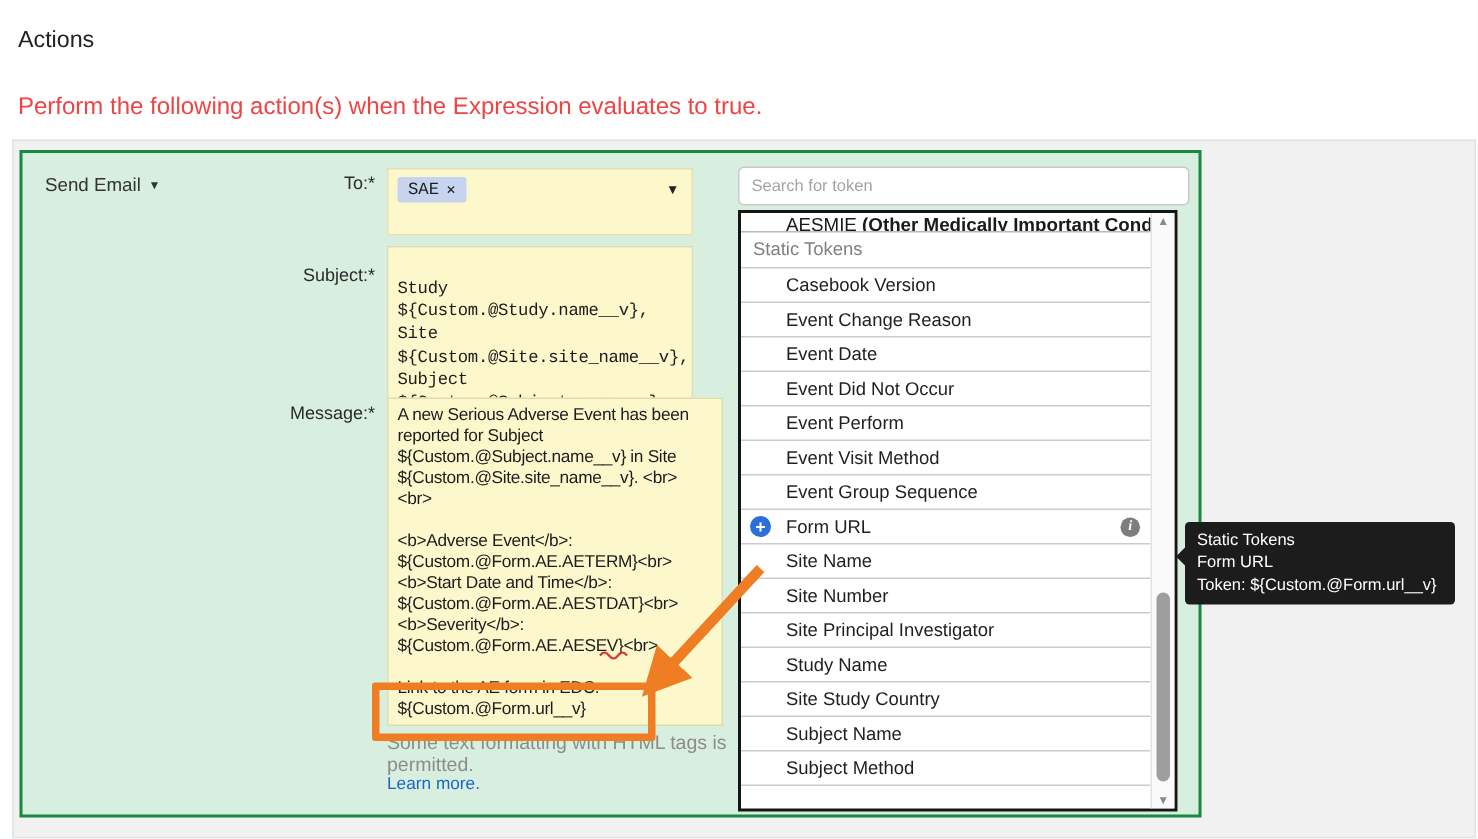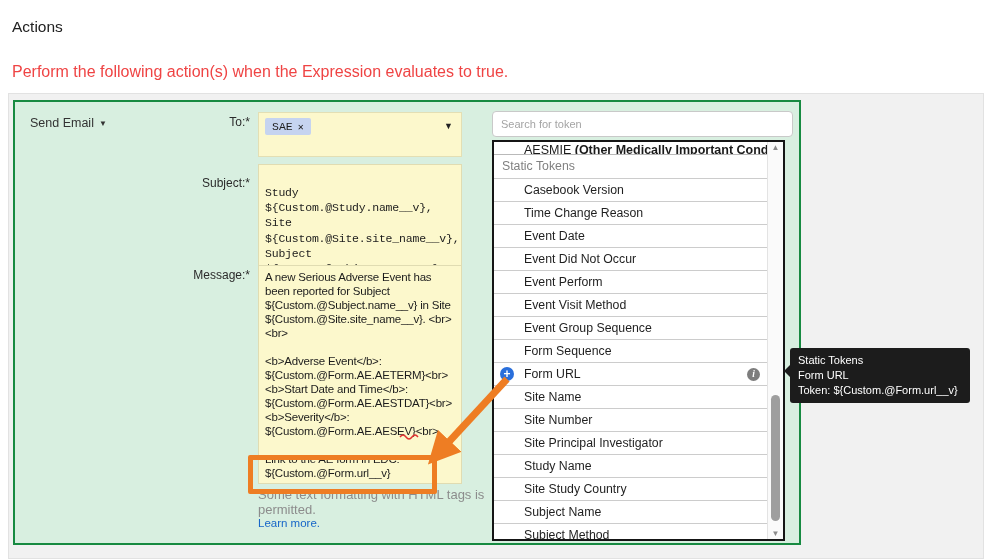--- a/index.html
+++ b/index.html
@@ -31,21 +31,21 @@
   .yellow{background:#fcf8cc;}
   .to-box{left:258px;top:112px;width:204px;height:45px;border:1px solid #e3dfb4;box-sizing:border-box;cursor:pointer;}
   .chip{position:absolute;left:6px;top:5px;background:#c6d4f0;border-radius:2px;padding:2px 7px;font-size:11.5px;color:#1d1d1d;font-family:Liberation Mono, monospace;}
   .chip .x{margin-left:5px;font-size:10px;cursor:pointer;}
   .combo-caret{position:absolute;right:8px;top:8px;font-size:9px;color:#222;}
 
   .subject-wrap{left:258px;top:164px;width:204px;border:1px solid #e0dcb2;box-sizing:border-box;}
   .subject-text{background:#fcf8cc;padding:20px 6px;font-size:11.5px;line-height:15.2px;letter-spacing:-0.2px;white-space:pre-wrap;color:#1c1c1c;min-height:72px;box-sizing:border-box;font-family:Liberation Mono, monospace;}
   .char-counter{background:#f5f5f5;border-top:1px solid #e1e1e1;text-align:right;font-size:10px;color:#454545;padding:14px 6px 2px 6px;}
 
-  .message-box{left:258px;top:265px;width:204px;height:219px;border:1px solid #e0dcb2;box-sizing:border-box;
+  .message-box{left:258px;top:265px;width:224px;height:219px;border:1px solid #e0dcb2;box-sizing:border-box;
     padding:4px 6px;font-size:11.5px;line-height:14px;letter-spacing:-0.2px;white-space:pre-wrap;color:#1c1c1c;overflow:hidden;}
 
   .help-text{left:258px;top:487px;width:230px;font-size:13px;color:#8c8c8c;line-height:15px;}
   .learn-more{left:258px;top:517px;font-size:11.5px;color:#1766c8;cursor:pointer;}
 
   
   .token-search{left:492px;top:111px;width:301px;height:26px;box-sizing:border-box;border:1px solid #c9c9c9;border-radius:4px;
     font-family:inherit;font-size:11px;padding:0 8px;color:#333;background:#fff;}
   .token-search::placeholder{color:#a4a4a4;}
   .token-list{left:492px;top:140px;width:293px;height:401px;background:#fff;border:2px solid #151515;box-sizing:border-box;overflow:hidden;}
@@ -117,21 +117,21 @@
     <div class="token-rows" id="token-rows">
       <div class="clipped-row"><span>AESMIE </span><b>(Other Medically Important Condition)</b></div>
       <div class="group-header">Static Tokens</div>
     <div class="token-row">
     <span class="plus-icon" style="visibility: hidden;">+</span>
     <span class="token-label">Casebook Version</span>
 
   </div>
         <div class="token-row">
     <span class="plus-icon" style="visibility: hidden;">+</span>
-    <span class="token-label">Time Change Reason</span>
+    <span class="token-label">Event Change Reason</span>
 
   </div>
         <div class="token-row">
     <span class="plus-icon" style="visibility: hidden;">+</span>
     <span class="token-label">Event Date</span>
 
   </div>
         <div class="token-row">
     <span class="plus-icon" style="visibility: hidden;">+</span>
     <span class="token-label">Event Did Not Occur</span>
@@ -143,25 +143,20 @@
 
   </div>
         <div class="token-row">
     <span class="plus-icon" style="visibility: hidden;">+</span>
     <span class="token-label">Event Visit Method</span>
 
   </div>
         <div class="token-row">
     <span class="plus-icon" style="visibility: hidden;">+</span>
     <span class="token-label">Event Group Sequence</span>
-
-  </div>
-        <div class="token-row">
-    <span class="plus-icon" style="visibility: hidden;">+</span>
-    <span class="token-label">Form Sequence</span>
 
   </div>
         <div class="token-row">
     <span class="plus-icon">+</span>
     <span class="token-label">Form URL</span>
     <span class="info-icon">i</span>
   </div>
         <div class="token-row">
     <span class="plus-icon" style="visibility: hidden;">+</span>
     <span class="token-label">Site Name</span>

